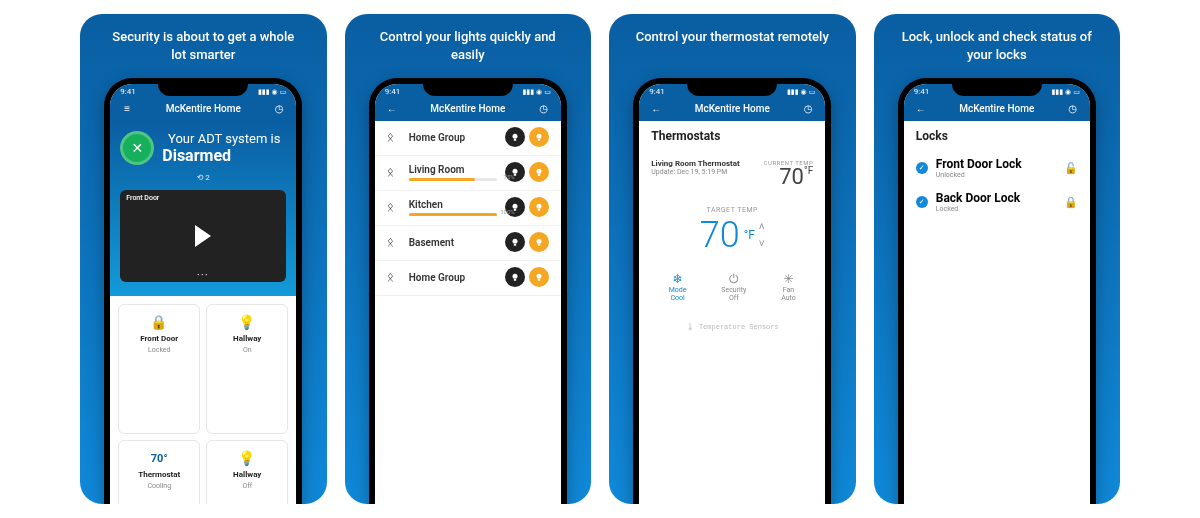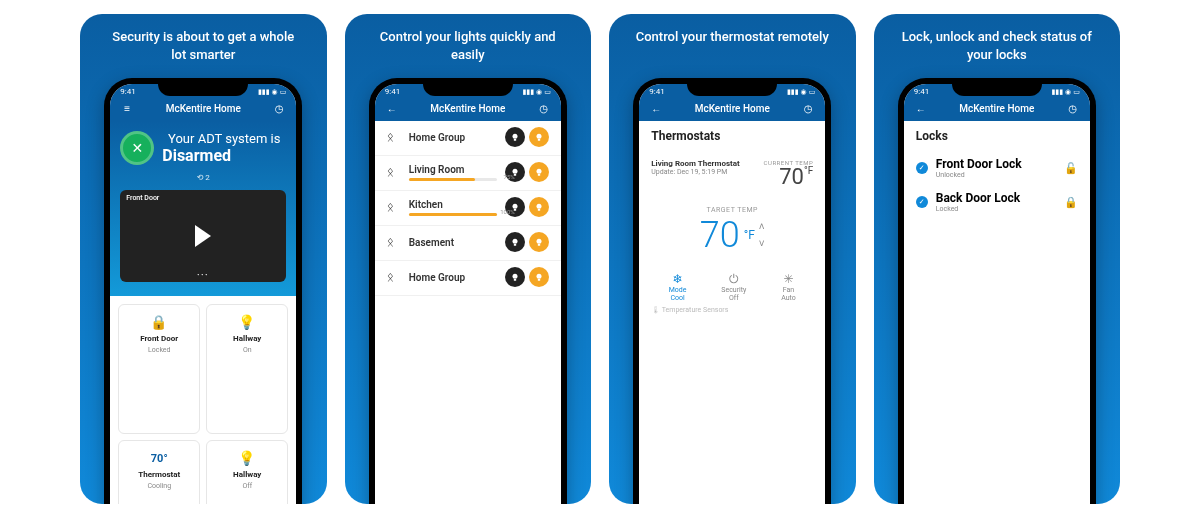--- a/index.html
+++ b/index.html
@@ -162,21 +162,21 @@
 .thermo-target {
   display:flex; align-items:center; justify-content:center; gap:4px; color:#1089d9;
 }
 .thermo-target .big { font-size:36px; font-weight:300; }
 .thermo-target .deg { font-size:12px; }
 .arrow-col { display:flex; flex-direction:column; gap:6px; font-size:10px; color:#888;}
 .thermo-modes { display:flex; justify-content:space-around; margin-top:16px; font-size:7px; color:#888;}
 .thermo-modes .m { text-align:center; }
 .thermo-modes .m.active { color:#1089d9; }
 .thermo-modes .m .mi { font-size:12px; }
-.thermo-sensors { font-size:7px; color:#bbb; margin-top:4px; }
+.thermo-sensors { text-align:center; font-size:7px; color:#bbb; margin-top:21px;font-family:Liberation Mono, monospace; }
 
 
 .locks-body { flex:1; background:#fff; display:flex; flex-direction:column; }
 .lock-row {
   display:flex; align-items:center; padding:6px 12px; gap:8px;
 }
 .lock-check { width:12px; height:12px; border-radius:50%; background:#1089d9; color:#fff; font-size:7px; display:flex; align-items:center; justify-content:center;}
 .lock-info { flex:1; }
 .lock-name { font-size:12px; font-weight:700; }
 .lock-status { font-size:7px; color:#888; }

